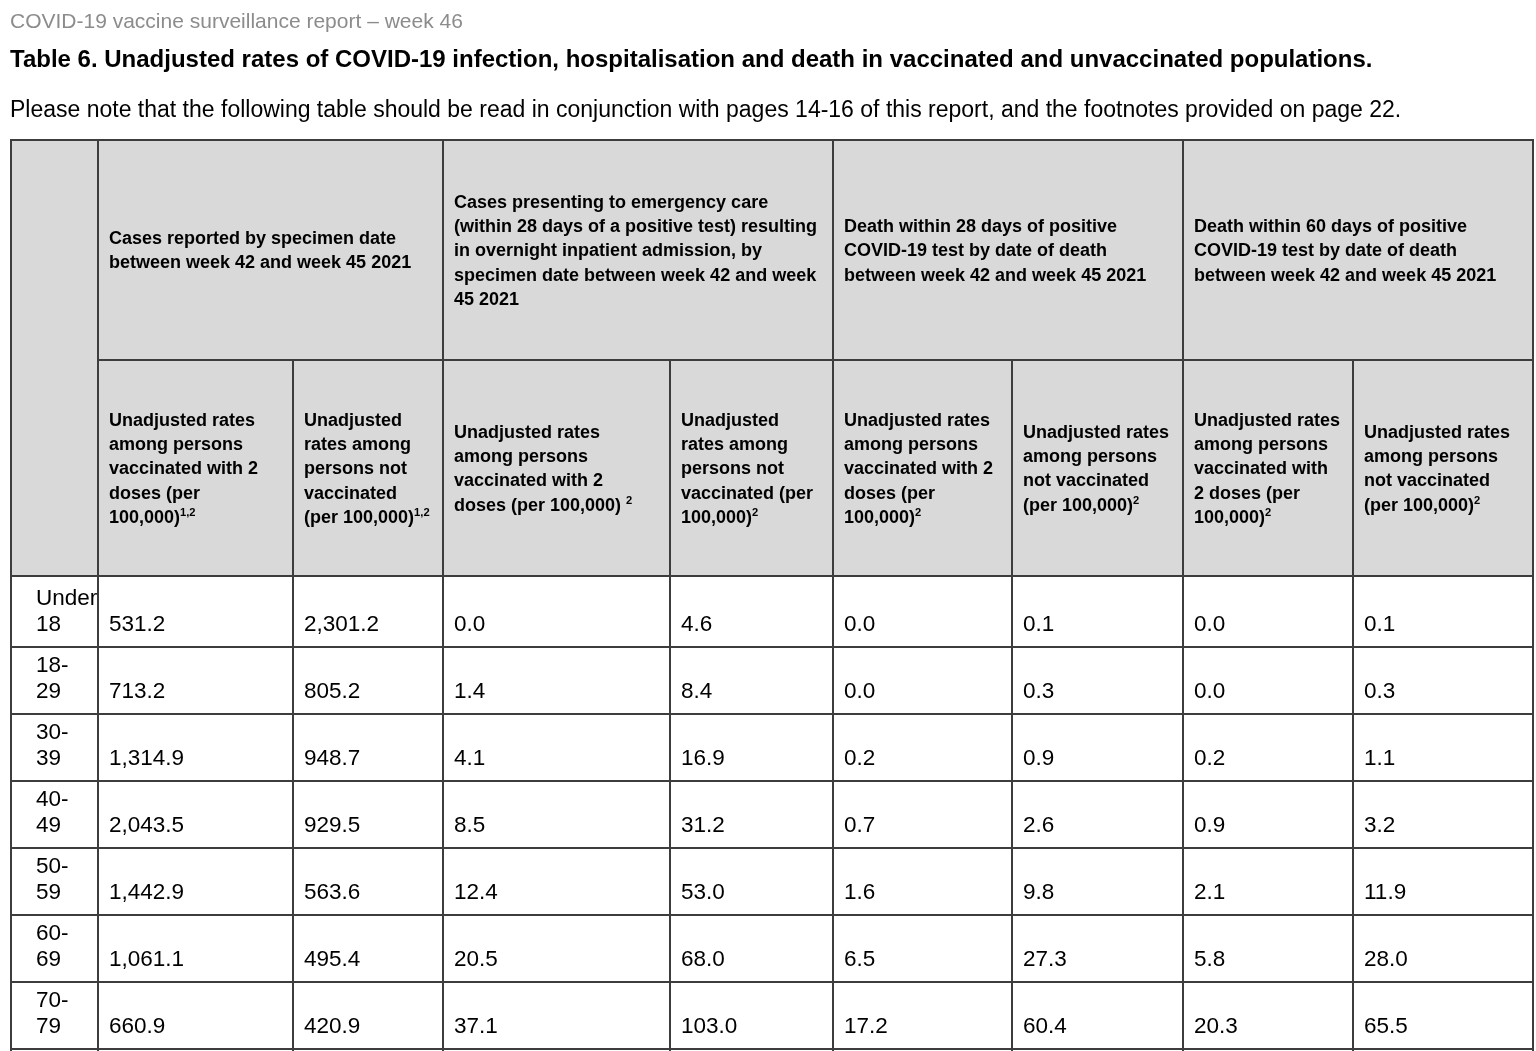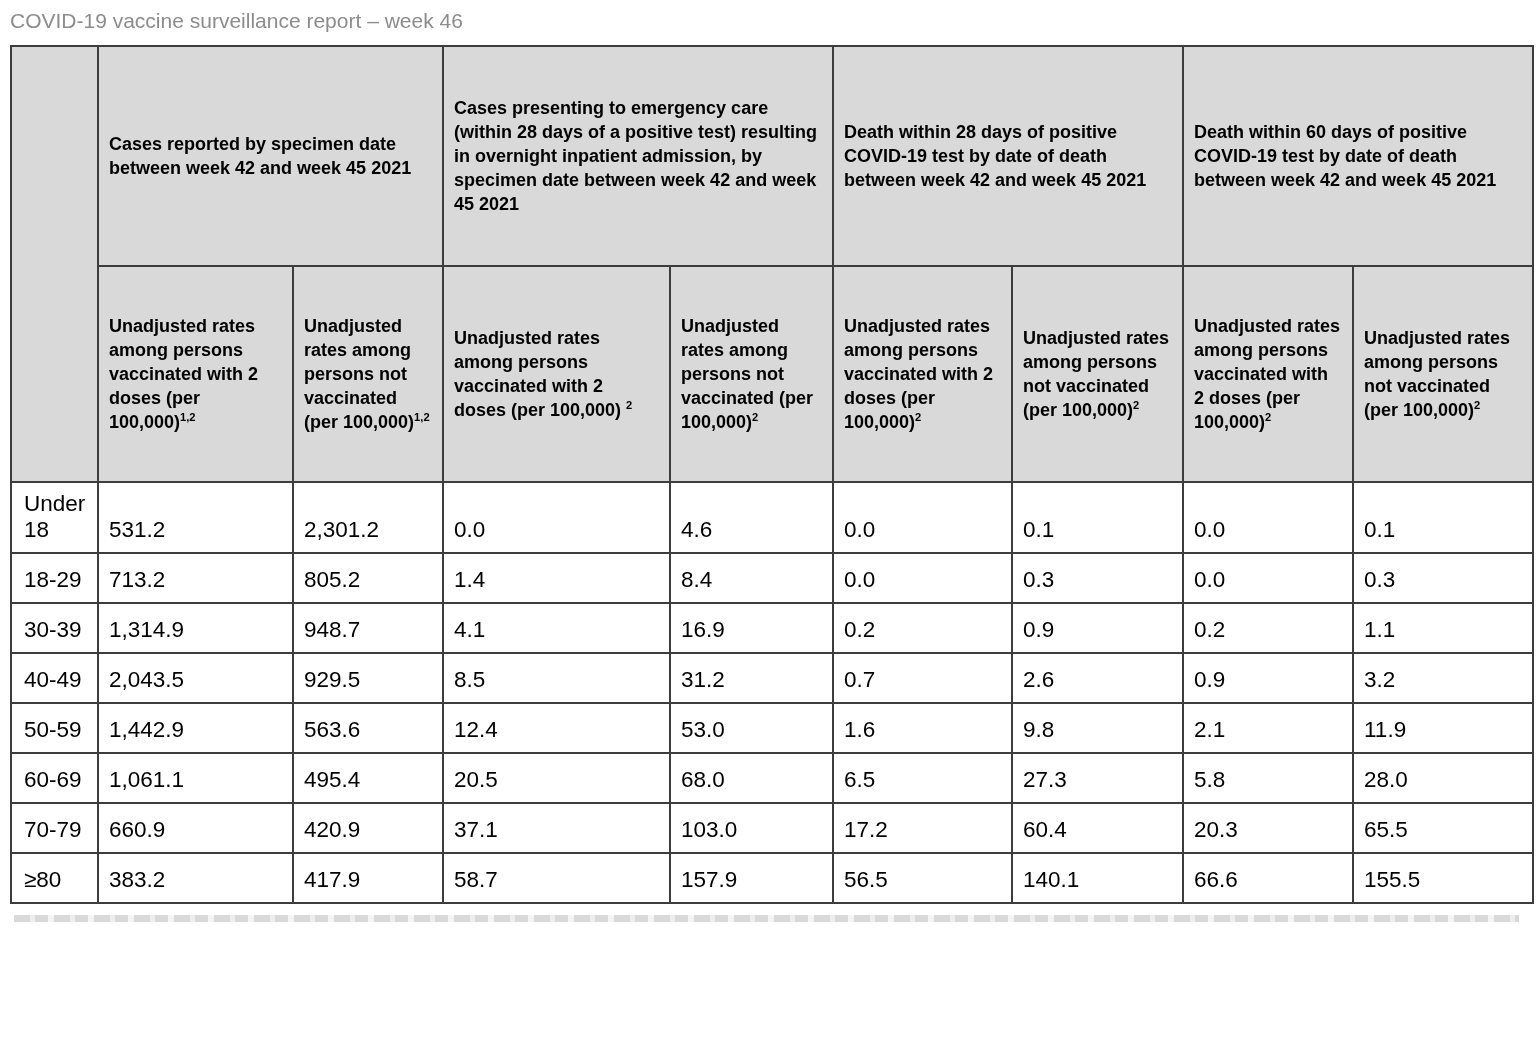--- a/index.html
+++ b/index.html
@@ -39,38 +39,40 @@
   tr.group-row{height:220px;}
   tr.sub-row{height:216px;}
   thead th sup{font-size:62%;line-height:0;}
   tbody td{
     background:#ffffff;
     font-size:22.5px;
     vertical-align:bottom;
     padding:4px 10px 9px 10px;
     white-space:nowrap;
   }
-  tbody td.age-cell{white-space:normal;padding-left:12px;}
+  tbody td.age-cell{white-space:normal;padding-left:24px;}
   tbody tr{height:50px;}
   tbody tr.first-row{height:71px;}
   .bottom-cutoff{
     margin:11px 0 0 4px;
     width:1505px;height:7px;
     background:repeating-linear-gradient(90deg,#cfcfcf 0 16px,#e9e9e9 16px 21px,#cfcfcf 21px 34px,#f2f2f2 34px 40px);
     opacity:.8;
   }
 </style>
 </head>
 <body>
 
 <div class="page">
 
   <div class="report-title">COVID-19 vaccine surveillance report – week 46</div>
 
+  <div class="table-title">Table 6. Unadjusted rates of COVID-19 infection, hospitalisation and death in vaccinated and unvaccinated populations.</div>
 
+  <div class="note">Please note that the following table should be read in conjunction with pages 14-16 of this report, and the footnotes provided on page 22.</div>
 
   <table class="rates">
     <colgroup>
       <col style="width:87px">
       <col style="width:195px">
       <col style="width:150px">
       <col style="width:227px">
       <col style="width:163px">
       <col style="width:179px">
       <col style="width:171px">

